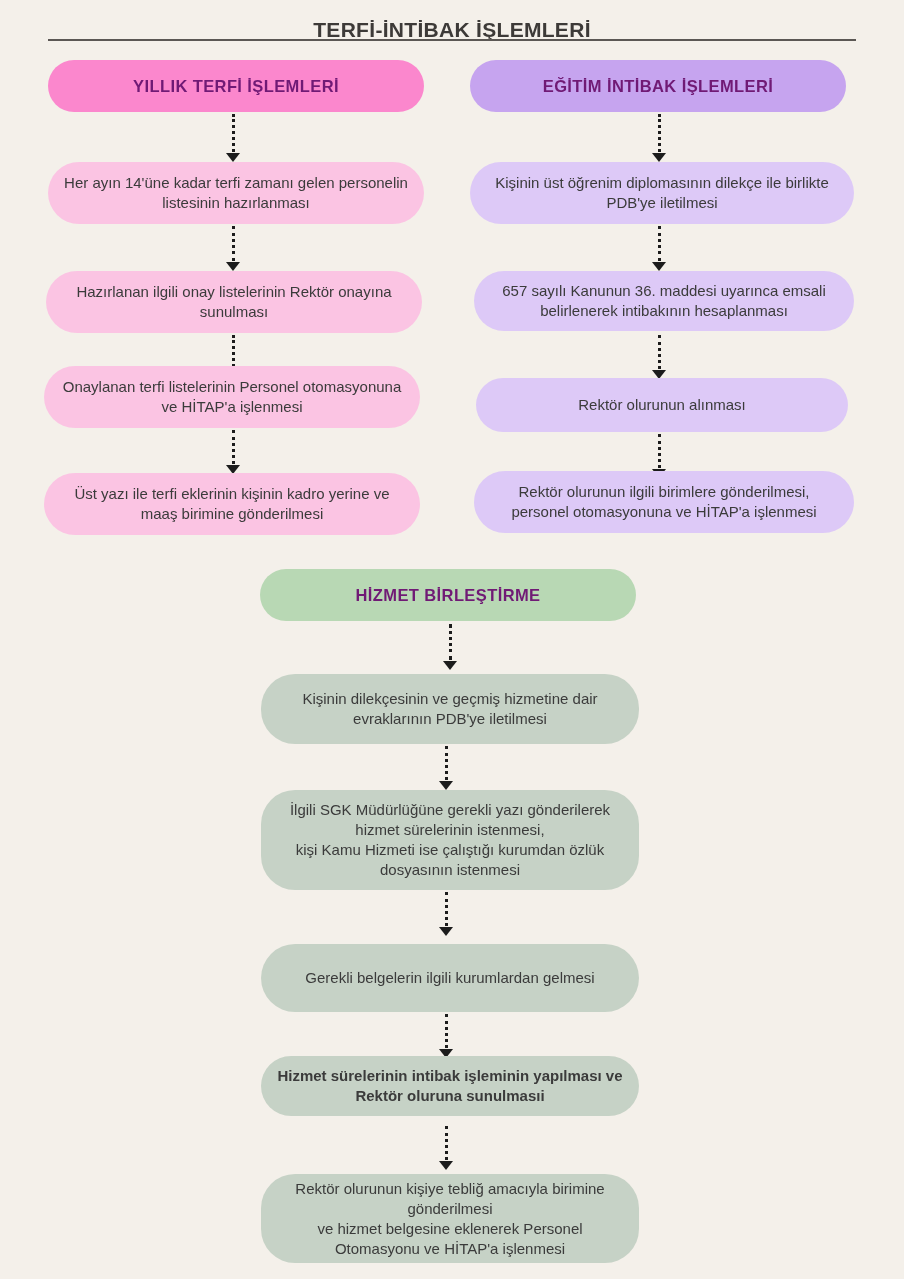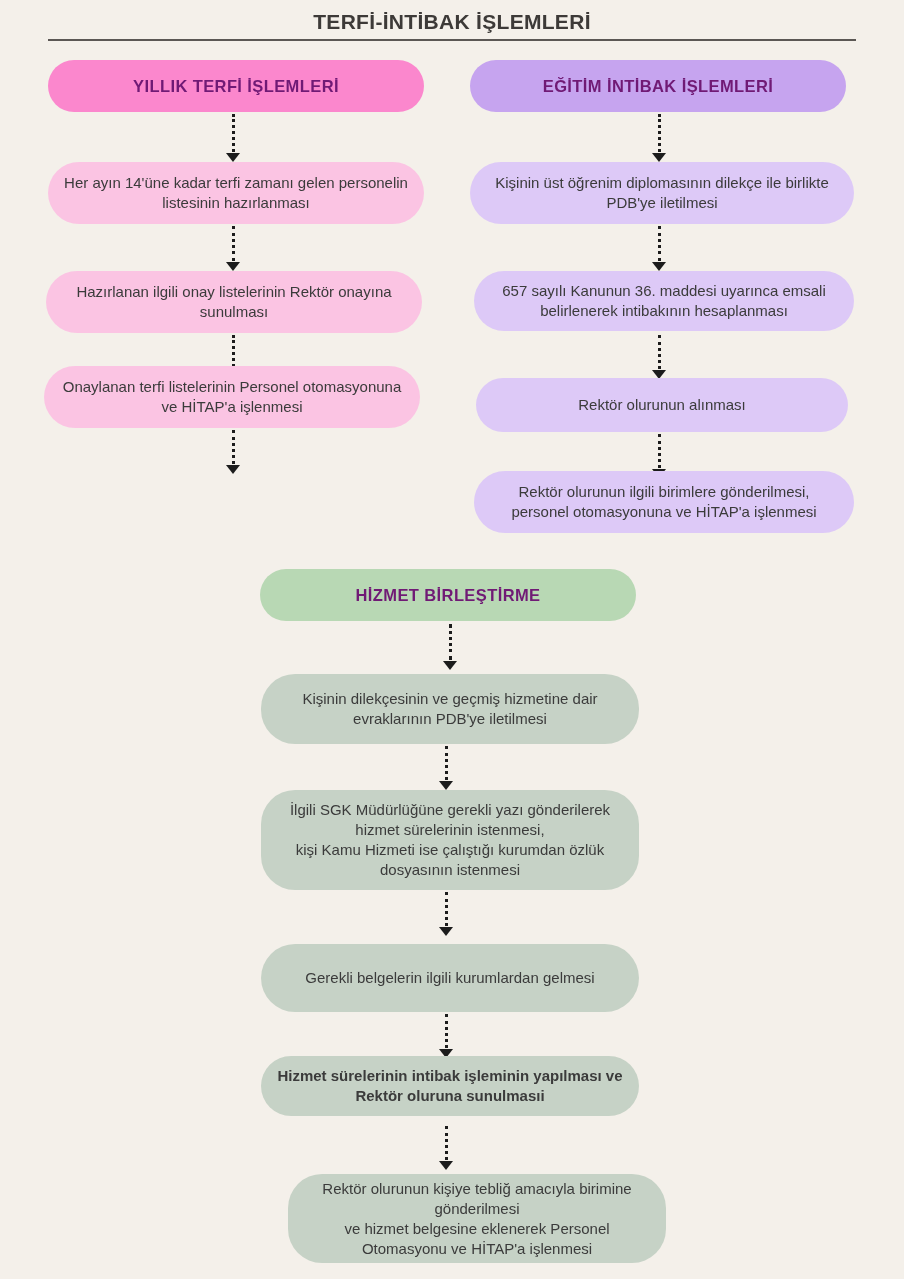--- a/index.html
+++ b/index.html
@@ -26,21 +26,21 @@
     position: absolute;
     left: 0;
     top: 0;
     width: 904px;
     text-align: center;
     font-size: 21px;
     font-weight: bold;
     letter-spacing: 0.3px;
     color: #3d3a38;
     line-height: 30px;
-    padding-top: 7px;
+    padding-top: 15px;
   }
   .title-rule {
     position: absolute;
     left: 48px;
     top: 39px;
     width: 808px;
     height: 2px;
     background: #5b5754;
   }
 
@@ -130,20 +130,22 @@
   </div>
 
   <div class="node pink-body" style="left:44px; top:366px; width:376px; height:62px;">Onaylanan terfi listelerinin Personel otomasyonuna
 ve HİTAP'a işlenmesi</div>
 
   <div class="conn" style="left:226px; top:430px; height:44px;">
     <div class="dots"></div>
     <div class="head"></div>
   </div>
 
+  <div class="node pink-body" style="left:44px; top:473px; width:376px; height:62px;">Üst yazı ile terfi eklerinin kişinin kadro yerine ve
+maaş birimine gönderilmesi</div>
 
   <div class="node header purple-head" style="left:470px; top:60px; width:376px; height:52px;">EĞİTİM İNTİBAK İŞLEMLERİ</div>
 
   <div class="conn" style="left:652px; top:114px; height:48px;">
     <div class="dots"></div>
     <div class="head"></div>
   </div>
 
   <div class="node purple-body" style="left:470px; top:162px; width:384px; height:62px;">Kişinin üst öğrenim diplomasının dilekçe ile birlikte
 PDB'ye iletilmesi</div>
@@ -204,18 +206,18 @@
   </div>
 
   <div class="node green-body" style="left:261px; top:1056px; width:378px; height:60px;font-weight:bold;">Hizmet sürelerinin intibak işleminin yapılması ve
 Rektör oluruna sunulmasıi</div>
 
   <div class="conn" style="left:439px; top:1126px; height:44px;">
     <div class="dots"></div>
     <div class="head"></div>
   </div>
 
-  <div class="node green-body" style="left:261px; top:1174px; width:378px; height:89px;margin-left:27px;">Rektör olurunun kişiye tebliğ amacıyla birimine
+  <div class="node green-body" style="left:261px; top:1174px; width:378px; height:89px;">Rektör olurunun kişiye tebliğ amacıyla birimine
 gönderilmesi
 ve hizmet belgesine eklenerek Personel
 Otomasyonu ve HİTAP'a işlenmesi</div>
 
 </div>
 
 </body></html>

